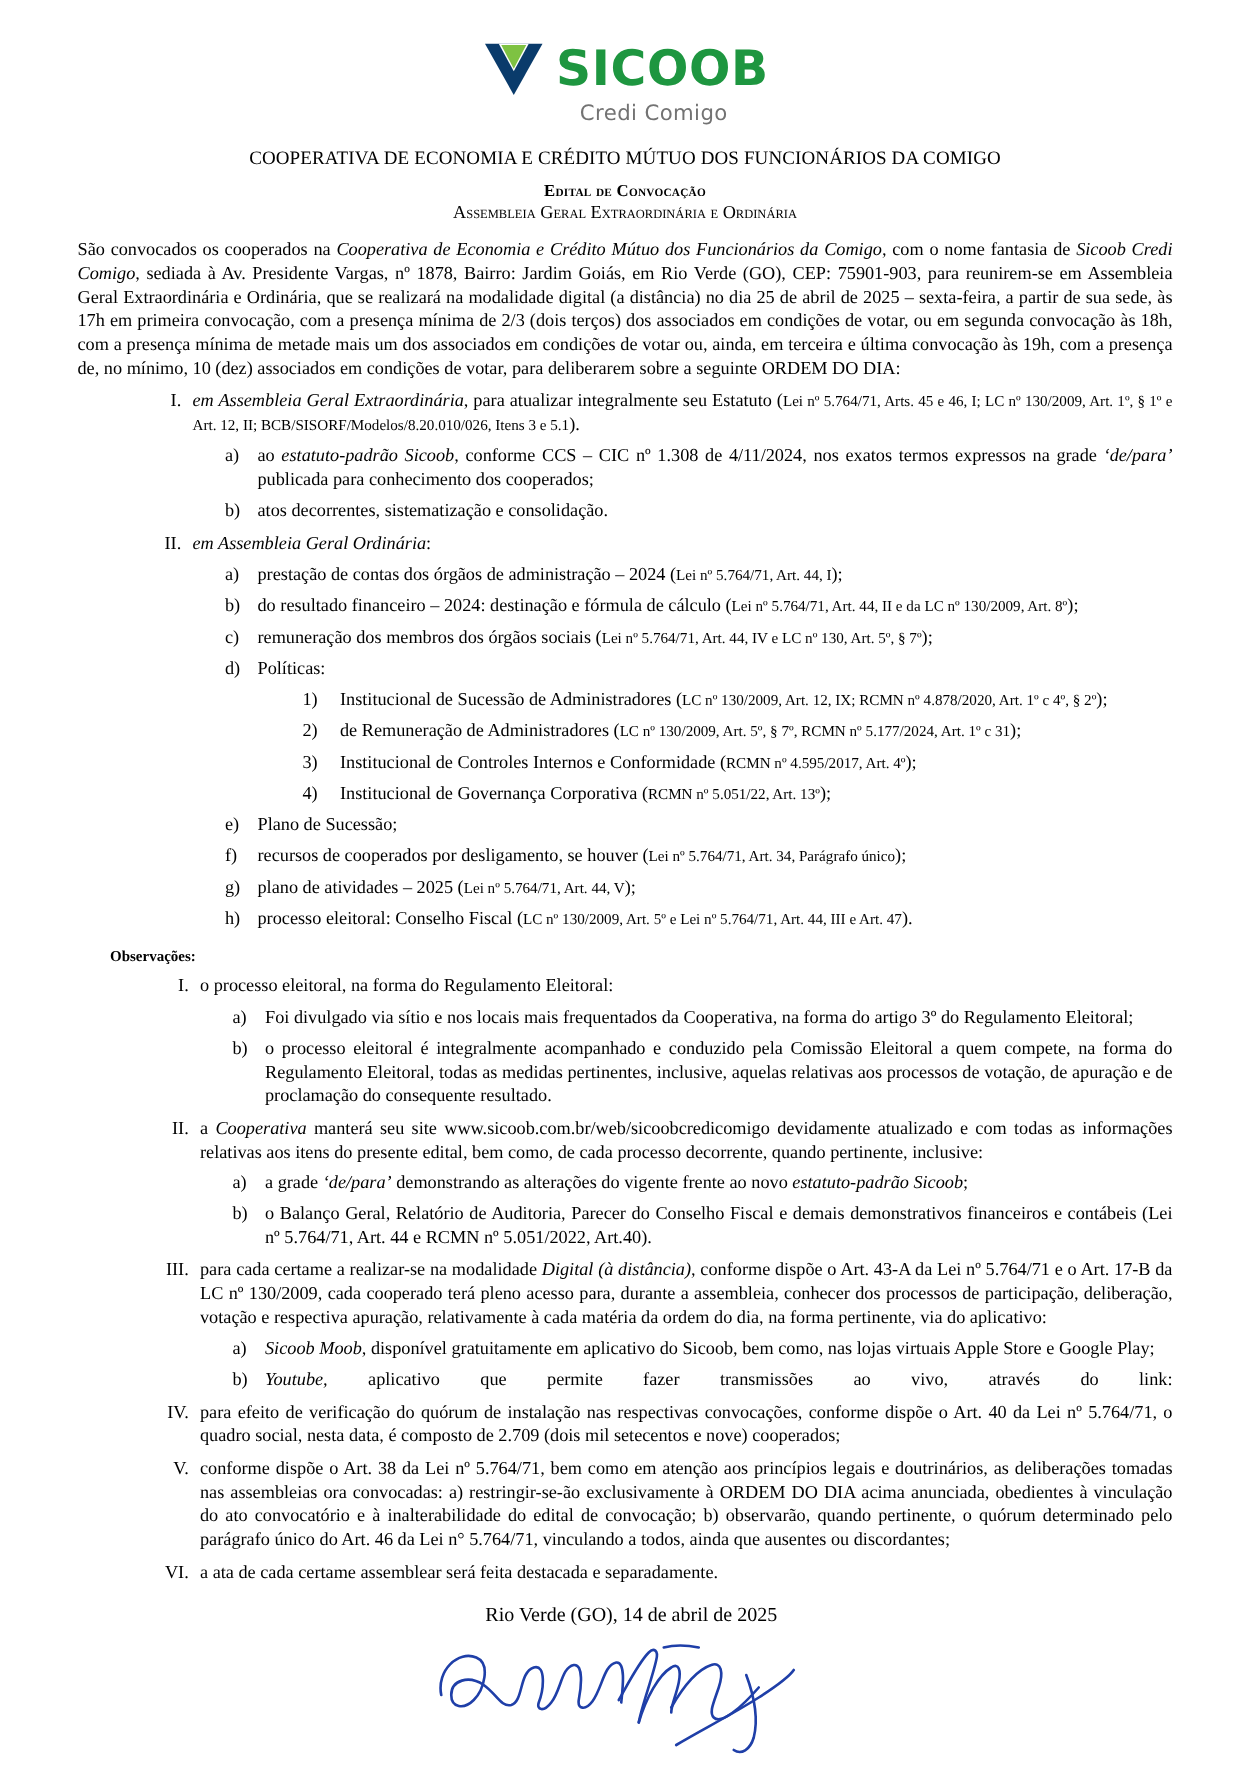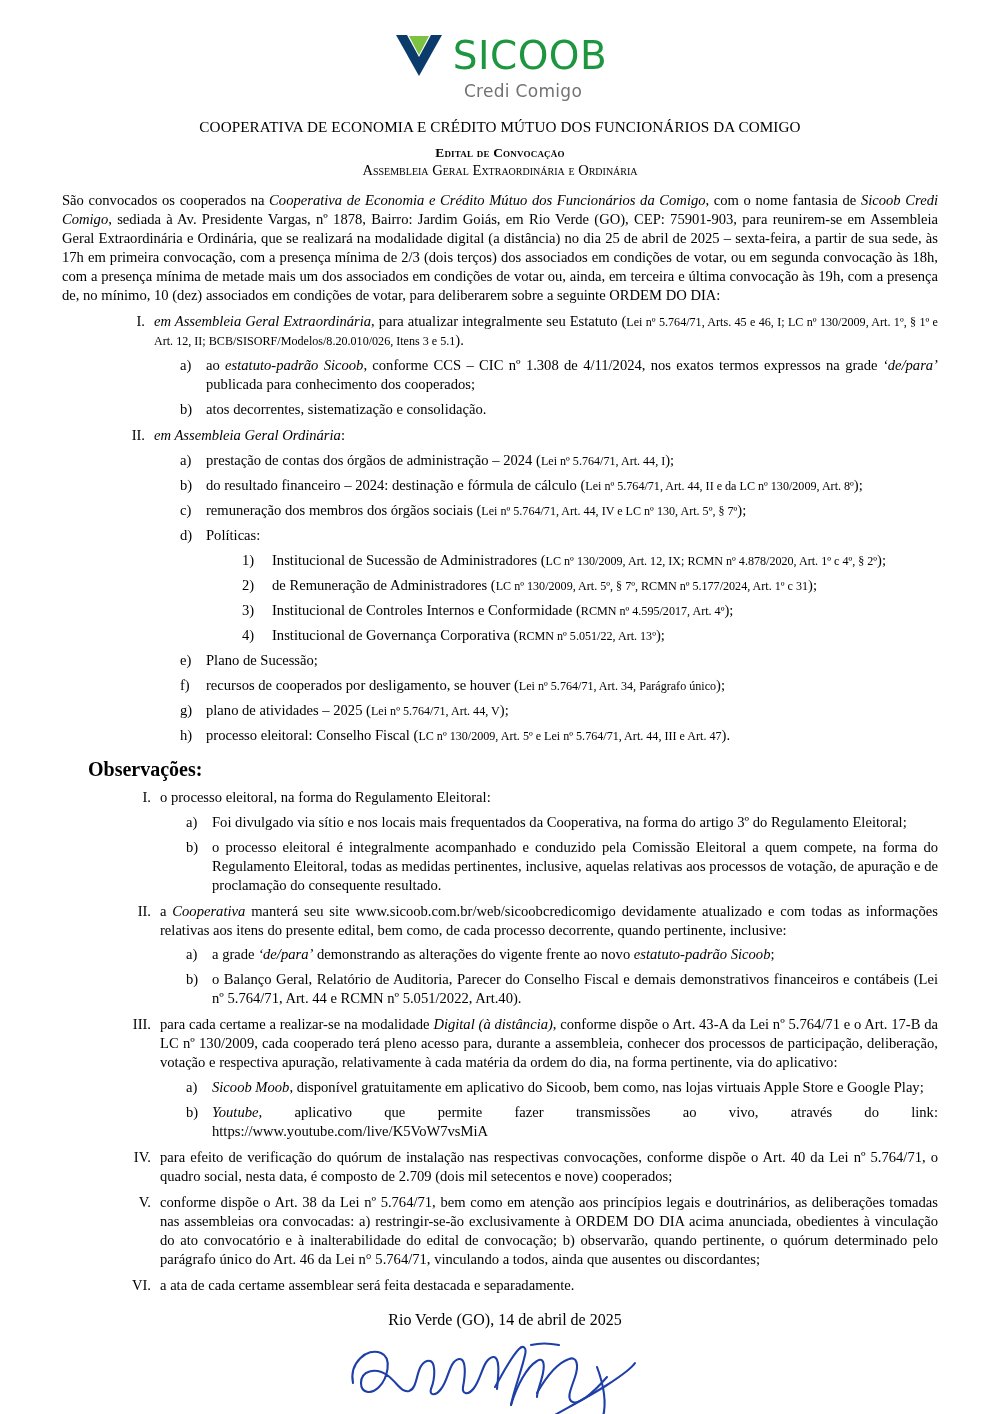--- a/index.html
+++ b/index.html
@@ -35,21 +35,21 @@
     align-items: center;
     gap: 8px;
   }
   .logo-mark {
     width: 52px;
     height: 50px;
     position: relative;
   }
   .logo-word {
     font-family: "DejaVu Sans", sans-serif;
-    font-weight: normal;
+    font-weight: bold;
     font-size: 39px;
     letter-spacing: 0.5px;
     color: #1e9640;
     line-height: 1;
   }
   .logo-sub {
     font-family: "DejaVu Sans", sans-serif;
     font-size: 17px;
     color: #737373;
     margin-top: 1px;
@@ -144,21 +144,21 @@
   .lvl3 > li > .mk {
     width: 30px;
     min-width: 30px;
     text-align: left;
     box-sizing: border-box;
   }
   .lvl3 > li > .bd { flex: 1; text-align: justify; }
 
   .obs-title {
     font-weight: bold;
-    font-size: 20px;
+    font-size: 12px;
     margin-top: 13px;
     margin-left: 26px;
   }
   .obs-list { margin-left: 58px; }
   .obs-list > li {
     display: flex;
     align-items: flex-start;
     margin-top: 7px;
     font-size: 14.6px;
     line-height: 1.30;
@@ -343,21 +343,20 @@
                   <span>que</span>
                   <span>permite</span>
                   <span>fazer</span>
                   <span>transmissões</span>
                   <span>ao</span>
                   <span>vivo,</span>
                   <span>através</span>
                   <span>do</span>
                   <span>link:</span>
                 </div>
-                <div>https://www.youtube.com/live/K5VoW7vsMiA</div>
               </span>
             </li>
           </ul></span>
       </li>
       <li>
         <span class="mk">IV.</span>
         <span class="bd"><span>para efeito de verificação do quórum de instalação nas respectivas convocações, conforme dispõe o Art. 40 da Lei nº 5.764/71, o quadro social, nesta data, é composto de 2.709 (dois mil setecentos e nove) cooperados;</span></span>
       </li>
       <li>
         <span class="mk">V.</span>

